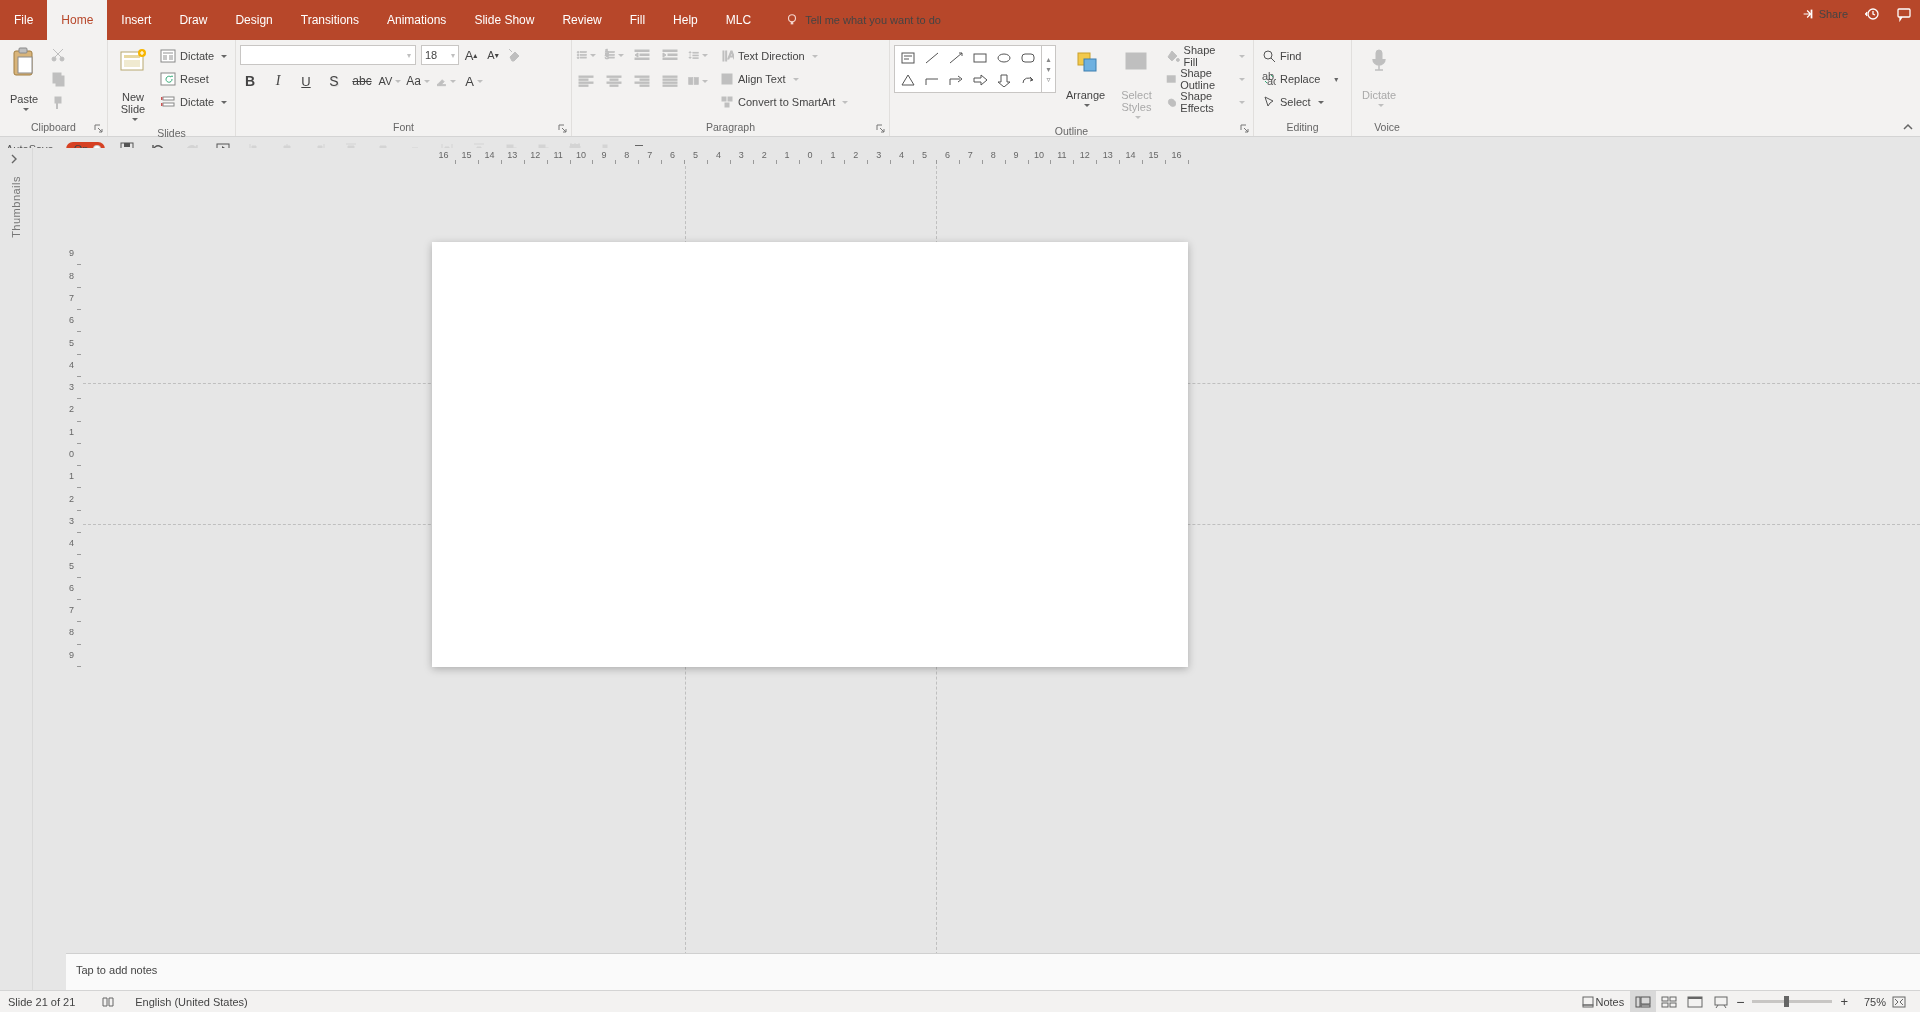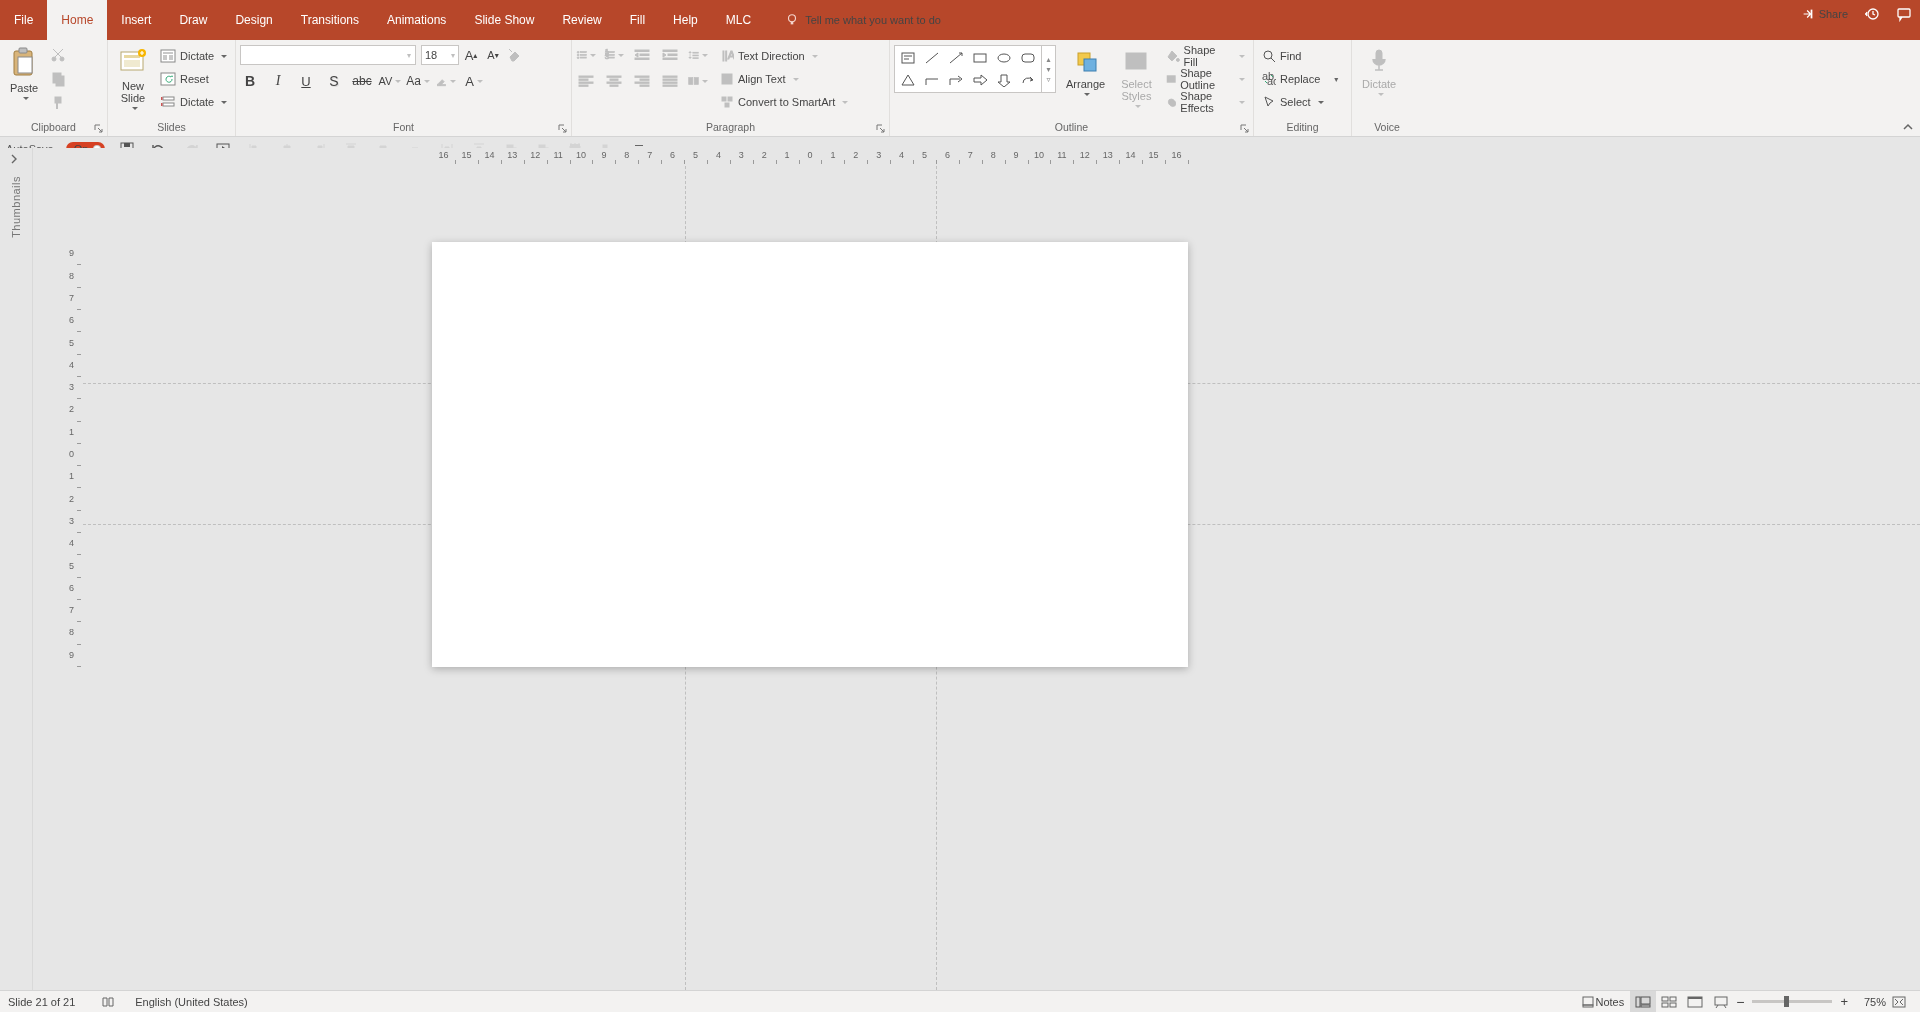--- a/index.html
+++ b/index.html
@@ -12,21 +12,21 @@
 .tellme svg{margin-right:6px}
 .tab-right{position:absolute;right:8px;top:0;height:27px;display:flex;align-items:center;gap:16px;color:#fff}
 .tab-right .ritem{display:flex;align-items:center;gap:4px;color:#fff;font-size:12px;cursor:pointer}
 
 .ribbon{height:97px;background:#f3f2f1;border-bottom:1px solid #d4d4d4;display:flex;position:relative}
 .group{border-right:1px solid #e1dfdd;display:flex;flex-direction:column;justify-content:space-between;padding:2px 4px 1px 4px;position:relative}
 .group-body{flex:1;display:flex;align-items:flex-start;padding-top:3px}
 .group-label{text-align:center;font-size:10.5px;color:#666;height:15px;line-height:15px}
 .dlaunch{position:absolute;right:3px;bottom:2px;width:12px;height:12px;display:flex;align-items:center;justify-content:center;cursor:pointer}
 .vbtn{display:flex;flex-direction:column;align-items:center;justify-content:flex-start;padding:2px 6px;cursor:pointer;text-align:center;line-height:12px}
-.vbtn .lbl{margin-top:3px;font-size:11px;color:#444}
+.vbtn .lbl{margin-top:14px;font-size:11px;color:#444}
 .vbtn.dis .lbl{color:#a9a9a9}
 .hbtn{display:flex;align-items:center;gap:4px;padding:1px 4px;cursor:pointer;height:22px}
 .hbtn.dis{color:#b0b0b0}
 .col{display:flex;flex-direction:column;gap:1px}
 .row{display:flex;align-items:center;gap:2px}
 .drop::after{content:"";border:3px solid transparent;border-top-color:#666;margin-left:3px;margin-top:3px}
 .drop.dis::after{border-top-color:#bfbfbf}
 .iconbox{width:20px;height:20px;display:flex;align-items:center;justify-content:center}
 .caret{font-size:8px;color:#666;margin-left:1px}
 .dis{color:#b0b0b0!important}
@@ -784,20 +784,21 @@
         <div class="t" style="top: 466.4px;">8</div>
         <div class="tk" style="top: 477.55px;"></div>
         <div class="t" style="top: 488.7px;">9</div>
         <div class="tk" style="top: 499.85px;"></div>
       </div>
     <div class="guide-v" style="left:652px"></div>
     <div class="guide-v" style="left:903px"></div>
     <div class="guide-h" style="top:235px"></div>
     <div class="guide-h" style="top:376px"></div>
     <div class="canvas"></div>
+    <div class="notes"><span>Tap to add notes</span></div>
   </div>
 </div>
 
 <div class="status">
   <span>Slide 21 of 21</span>
   <div class="sb" style="margin-left:20px">
       <svg width="14" height="12" viewBox="0 0 14 12">
         <path d="M2 2h4v8H2zM8 2h4v8H8z" fill="none" stroke="#666"></path>
       </svg>
     </div>

